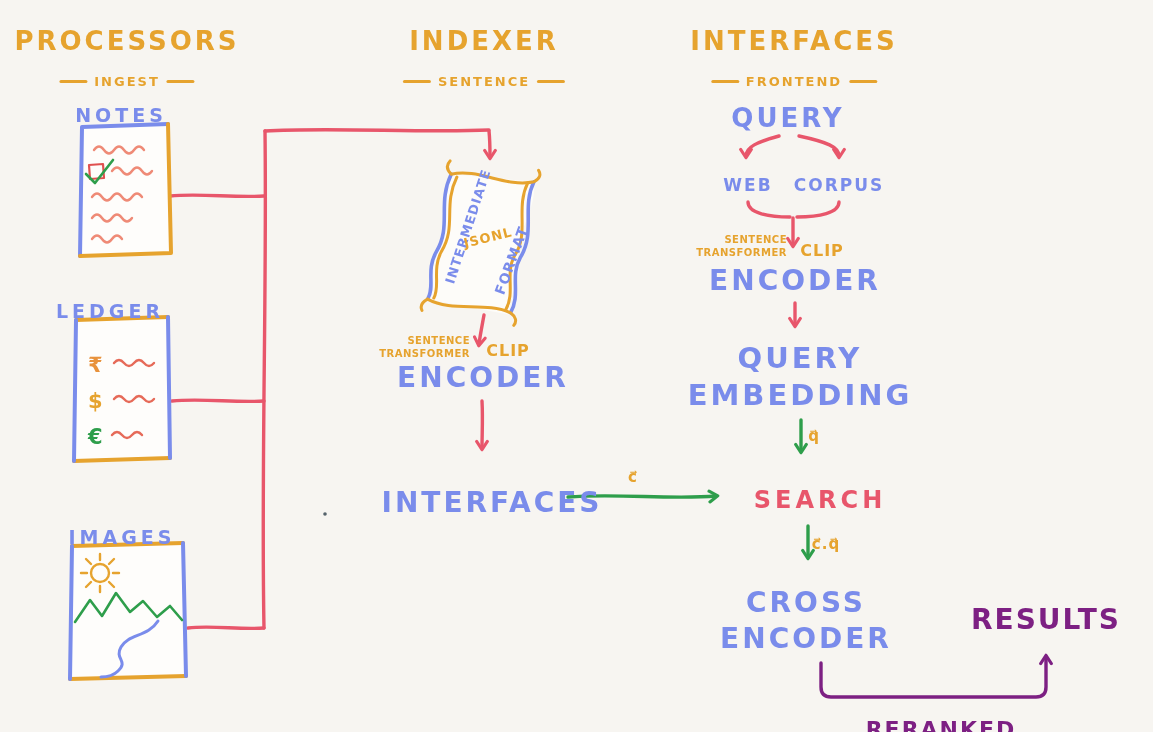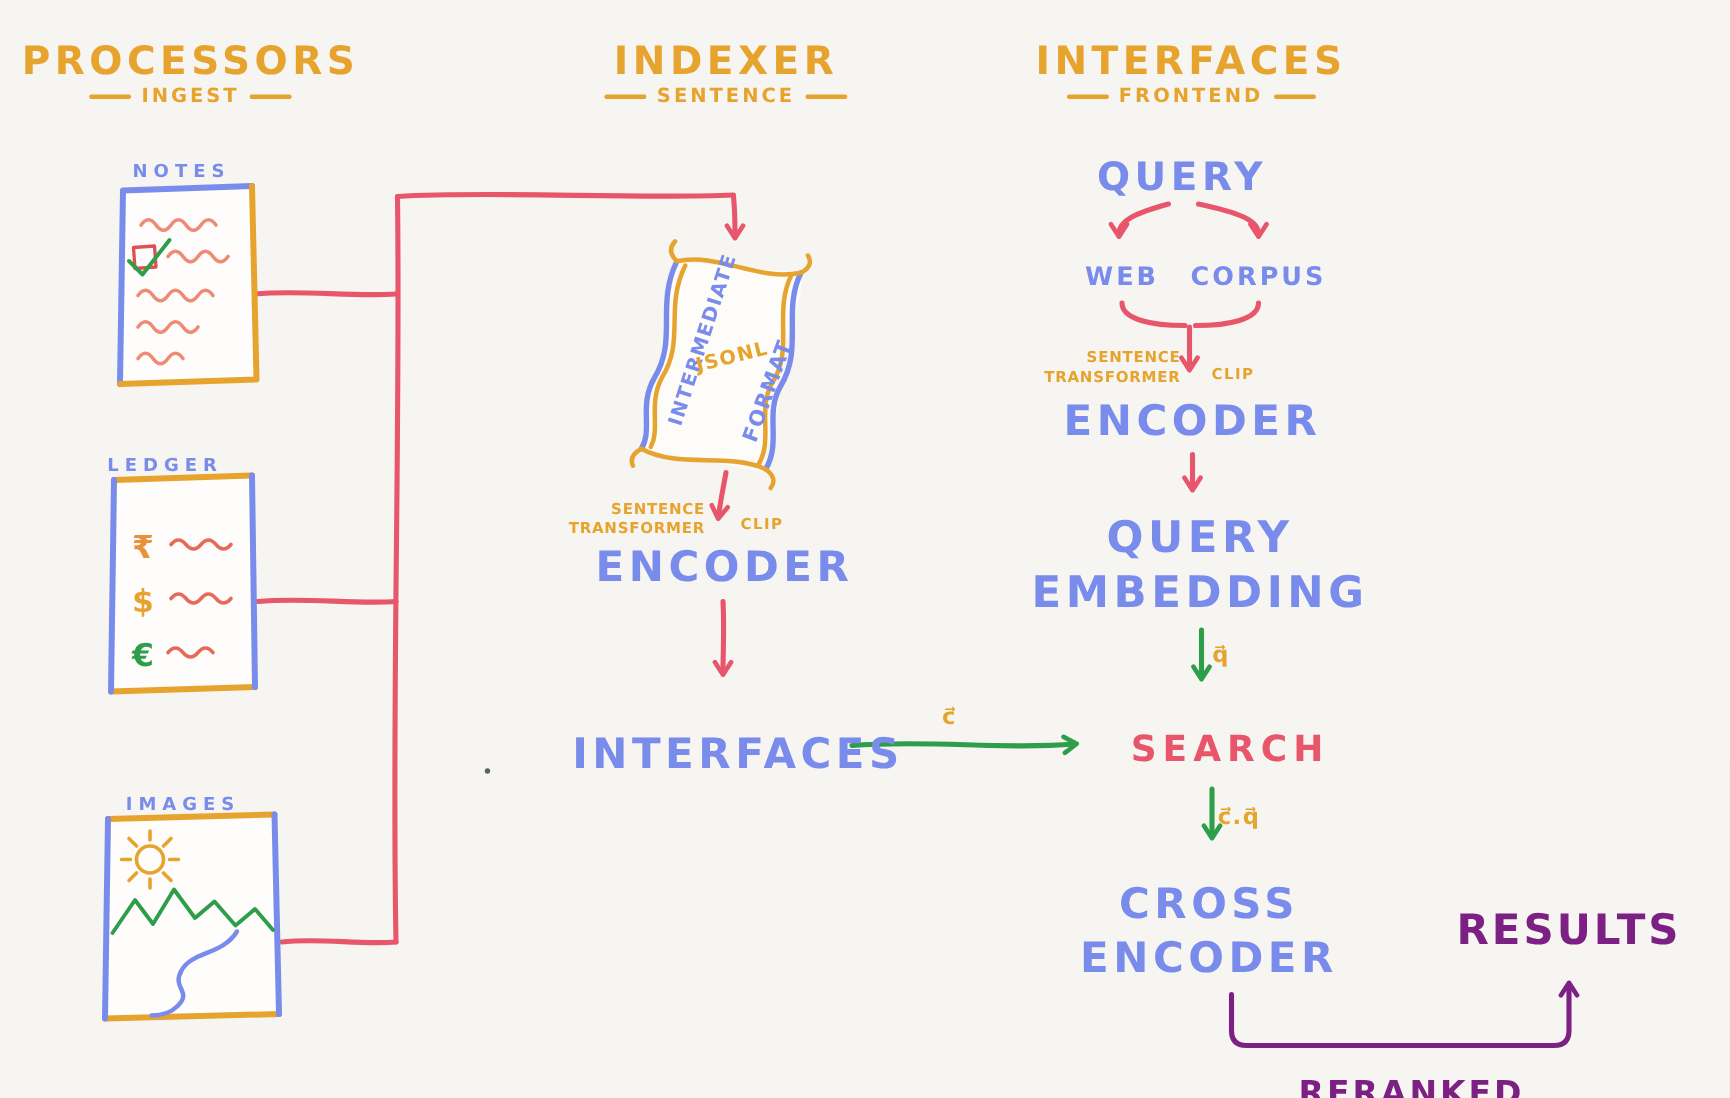--- a/index.html
+++ b/index.html
@@ -6,32 +6,32 @@
     --yellow:#e6a32e; --blue:#7a8ceb; --red:#e8566b; --green:#2e9e4b;
     --purple:#7d2083; --salmon:#ef8a76; --bg:#f7f5f1; --card:#fefdfb;
   }
   *{margin:0;padding:0;box-sizing:border-box}
   body{font-family:"DejaVu Sans",sans-serif;background:#ddd}
   .stage{position:relative;width:1153px;height:732px;background:var(--bg);overflow:hidden;margin:0 auto}
   .overlay{position:absolute;left:0;top:0}
   svg text{font-family:"DejaVu Sans",sans-serif;font-weight:bold}
   .t{position:absolute;transform:translate(-50%,-50%);font-weight:bold;white-space:nowrap;line-height:1.28;text-align:center}
   .yellow{color:var(--yellow)} .blue{color:var(--blue)} .red{color:var(--red)} .purple{color:var(--purple)}
-  .hdr{position:absolute;transform:translateX(-50%);display:flex;flex-direction:column;align-items:center;gap:1px}
+  .hdr{position:absolute;transform:translateX(-50%);display:flex;flex-direction:column;align-items:center;gap:18px}
   .title{font-size:26px;font-weight:bold;letter-spacing:3px;white-space:nowrap}
   .sub{display:flex;align-items:center;gap:7px;font-size:13px;font-weight:bold;letter-spacing:2px}
   .dash{width:28px;height:3px;background:var(--yellow);border-radius:2px;display:inline-block}
-  .cardlabel{font-size:12px;letter-spacing:4px}
+  .cardlabel{font-size:19px;letter-spacing:4px}
   .node{font-size:28px;letter-spacing:3px}
   .small-node{font-size:17px;letter-spacing:2px}
   .query{font-size:26px;letter-spacing:3px}
   .search{font-size:24px;letter-spacing:4px}
   .bignode{font-size:29px;letter-spacing:3px}
   .modelbox{position:absolute;transform:translate(-100%,-50%);text-align:right;font-size:10px;font-weight:bold;letter-spacing:.5px;line-height:1.25;white-space:nowrap}
-  .clip{font-size:10px;letter-spacing:1px}
+  .clip{font-size:16px;letter-spacing:1px}
   .vec{font-size:15px;letter-spacing:1px}
   .reranked{font-size:22px;letter-spacing:2px}
   .results{font-size:28px;letter-spacing:2px}
 </style>
 </head>
 <body>
 
 <div class="stage">
 
   <svg class="overlay" width="1153" height="732" viewBox="0 0 1153 732">

